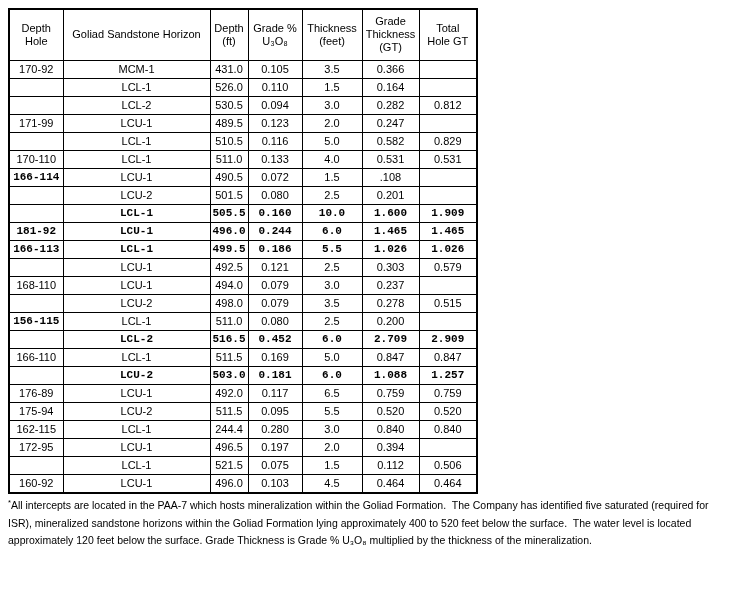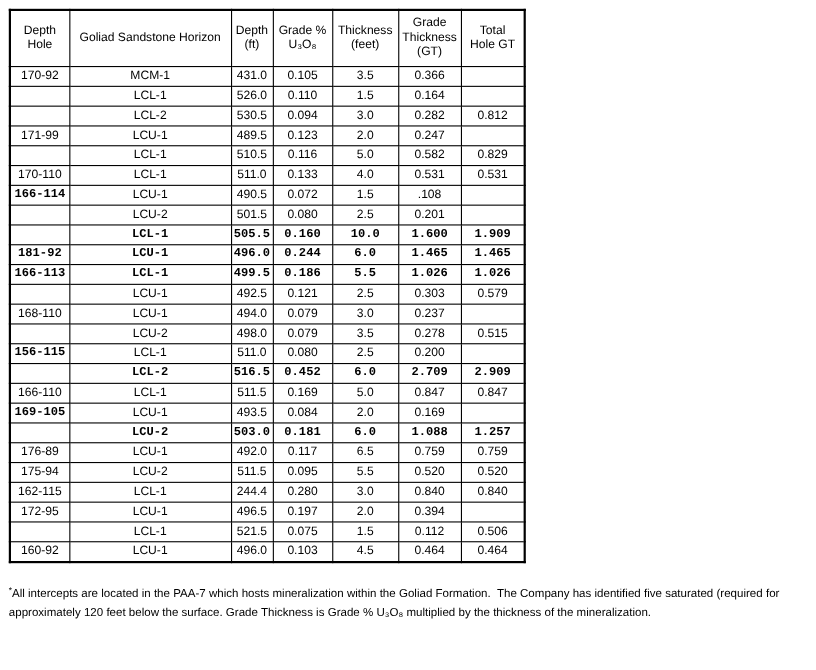--- a/index.html
+++ b/index.html
@@ -32,21 +32,21 @@
     line-height: 13px;
   }
   table.results td {
     height: 18px;
     line-height: 17px;
     white-space: nowrap;
   }
   td.b { font-weight: bold; font-family: Liberation Mono, monospace; }
 
   .footnote {
-    margin-top: 20px;
+    margin-top: 3px;
     font-size: 10.5px;
     line-height: 17px;
     color: #000;
   }
   .fn-line { white-space: pre; }
   .fn-marker {
     font-size: 7.5px;
     position: relative;
     top: -3.5px;
   }
@@ -231,29 +231,20 @@
         <tr>
           <td>166-110</td>
           <td>LCL-1</td>
           <td>511.5</td>
           <td>0.169</td>
           <td>5.0</td>
           <td>0.847</td>
           <td>0.847</td>
         </tr>
         <tr>
-          <td class="b">169-105</td>
-          <td>LCU-1</td>
-          <td>493.5</td>
-          <td>0.084</td>
-          <td>2.0</td>
-          <td>0.169</td>
-          <td></td>
-        </tr>
-        <tr>
           <td class="b"></td>
           <td class="b">LCU-2</td>
           <td class="b">503.0</td>
           <td class="b">0.181</td>
           <td class="b">6.0</td>
           <td class="b">1.088</td>
           <td class="b">1.257</td>
         </tr>
         <tr>
           <td>176-89</td>
@@ -307,16 +298,17 @@
           <td>0.103</td>
           <td>4.5</td>
           <td>0.464</td>
           <td>0.464</td>
         </tr>
       </tbody>
   </table>
 
   <div class="footnote">
     <div class="fn-line"><span class="fn-marker">*</span><span>All intercepts are located in the PAA-7 which hosts mineralization within the Goliad Formation.  The Company has identified five saturated (required for</span></div>
+    <div class="fn-line">ISR), mineralized sandstone horizons within the Goliad Formation lying approximately 400 to 520 feet below the surface.  The water level is located</div>
     <div class="fn-line">approximately 120 feet below the surface. Grade Thickness is Grade % U₃O₈ multiplied by the thickness of the mineralization.</div>
   </div>
 
 </div>
 
 </body></html>

